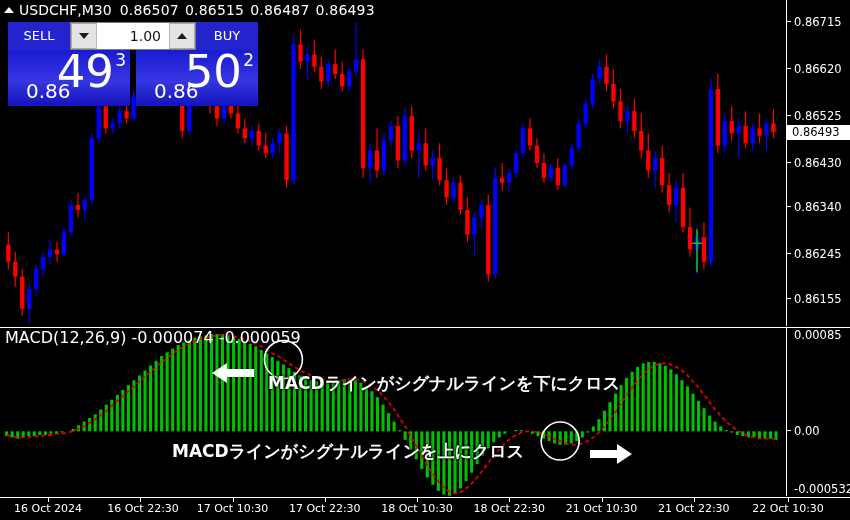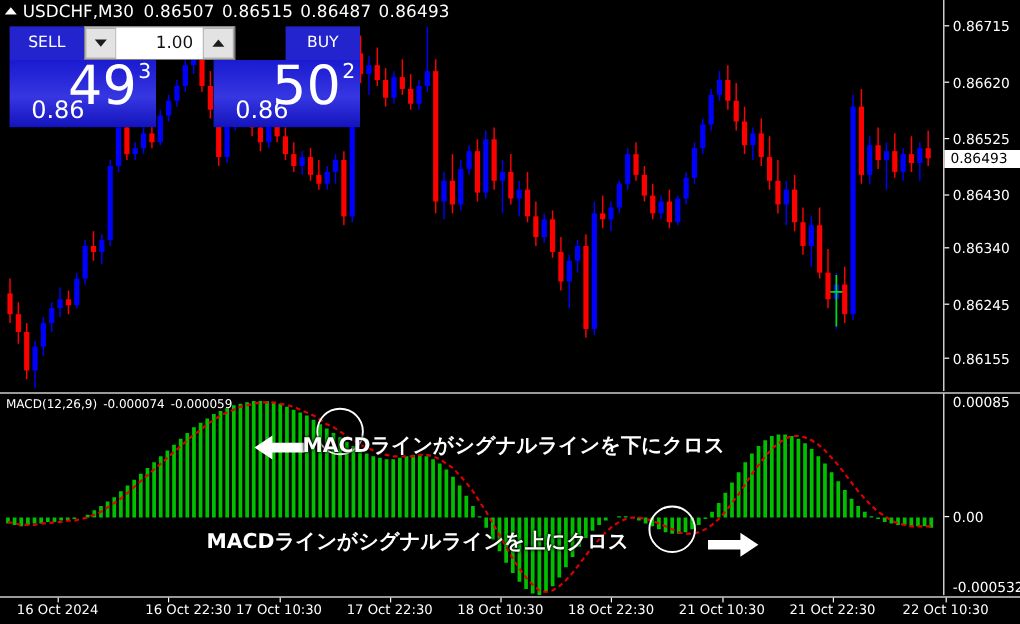--- a/index.html
+++ b/index.html
@@ -48,21 +48,21 @@
     border-left: 5px solid transparent; border-right: 5px solid transparent;
     border-bottom: 6px solid #ffffff; margin-right: 5px;
   }
   #sym-header .sym { color: #ffffff; margin-right: 8px; }
   #sym-header .ohlc { color: #ffffff; letter-spacing: .2px; }
   #sym-header .ohlc span { margin-right: 6px; }
 
   
   #trade-widget {
     position: absolute; left: 8px; top: 22px; z-index: 50;
-    width: 292px; height: 84px;
+    width: 250px; height: 84px;
   }
   .oc-row1 { position: relative; height: 28px; }
   .oc-sell-tab, .oc-buy-tab {
     position: absolute; top: 0; width: 62px; height: 28px;
     background: #2424cf; color: #ffffff;
     font-size: 13px; line-height: 28px; text-align: center;
   }
   .oc-sell-tab { left: 0; }
   .oc-buy-tab  { right: 0; }
   .oc-vol {
@@ -112,31 +112,31 @@
   #macd-plot {
     position: absolute; left: 0; top: 0; width: 786px; height: 168px;
     overflow: hidden;
   }
   #macd-axis {
     position: absolute; left: 786px; top: 0; width: 66px; height: 168px;
     border-left: 1px solid #ffffff;
   }
   #macd-label {
     position: absolute; left: 5px; top: 3px; z-index: 30;
-    color: #ffffff; font-size: 10px; line-height: 14px; white-space: nowrap;
+    color: #ffffff; font-size: 16px; line-height: 14px; white-space: nowrap;
   }
   #macd-label .v { margin-left: 5px; }
 
   
   .anno {
     position: absolute; z-index: 60; color: #ffffff;
     font-size: 17px; font-weight: bold; white-space: nowrap;
     text-shadow: 0 0 2px #000, 0 0 3px #000;
   }
-  #anno-down { left: 252px; top: 360px; }
+  #anno-down { left: 252px; top: 372px; padding-left: 16px; }
   #anno-up   { left: 172px; top: 440px; }
   .arrow-svg { position: absolute; z-index: 60; }
 
   
   #time-axis {
     position: absolute; left: 0; top: 497px; width: 850px; height: 23px;
     background: #000; border-top: 1px solid #ffffff;
   }
   .time-tick {
     position: absolute; top: 3px; color: #ffffff;
@@ -616,21 +616,21 @@
   <div class="anno" id="anno-down">MACDラインがシグナルラインを下にクロス</div>
 
   <div class="anno" id="anno-up">MACDラインがシグナルラインを上にクロス</div>
   <svg class="arrow-svg" style="left:588px; top:441px;" width="46" height="26">
     <polygon points="44,13 29,3 29,9 2,9 2,17 29,17 29,23" fill="#ffffff"></polygon>
   </svg>
 
   <div id="time-axis">
       <div class="time-tick" style="left: 48px;">16 Oct 2024</div>
       <div style="position: absolute; top: 0px; width: 1px; height: 4px; background: rgb(255, 255, 255); left: 48px;"></div>
-      <div class="time-tick" style="left: 157px;">16 Oct 22:30</div>
+      <div class="time-tick" style="left: 143px;">16 Oct 22:30</div>
       <div style="position: absolute; top: 0px; width: 1px; height: 4px; background: rgb(255, 255, 255); left: 140.25px;"></div>
       <div class="time-tick" style="left: 232.5px;">17 Oct 10:30</div>
       <div style="position: absolute; top: 0px; width: 1px; height: 4px; background: rgb(255, 255, 255); left: 232.5px;"></div>
       <div class="time-tick" style="left: 324.75px;">17 Oct 22:30</div>
       <div style="position: absolute; top: 0px; width: 1px; height: 4px; background: rgb(255, 255, 255); left: 324.75px;"></div>
       <div class="time-tick" style="left: 417px;">18 Oct 10:30</div>
       <div style="position: absolute; top: 0px; width: 1px; height: 4px; background: rgb(255, 255, 255); left: 417px;"></div>
       <div class="time-tick" style="left: 509.25px;">18 Oct 22:30</div>
       <div style="position: absolute; top: 0px; width: 1px; height: 4px; background: rgb(255, 255, 255); left: 509.25px;"></div>
       <div class="time-tick" style="left: 601.5px;">21 Oct 10:30</div>

